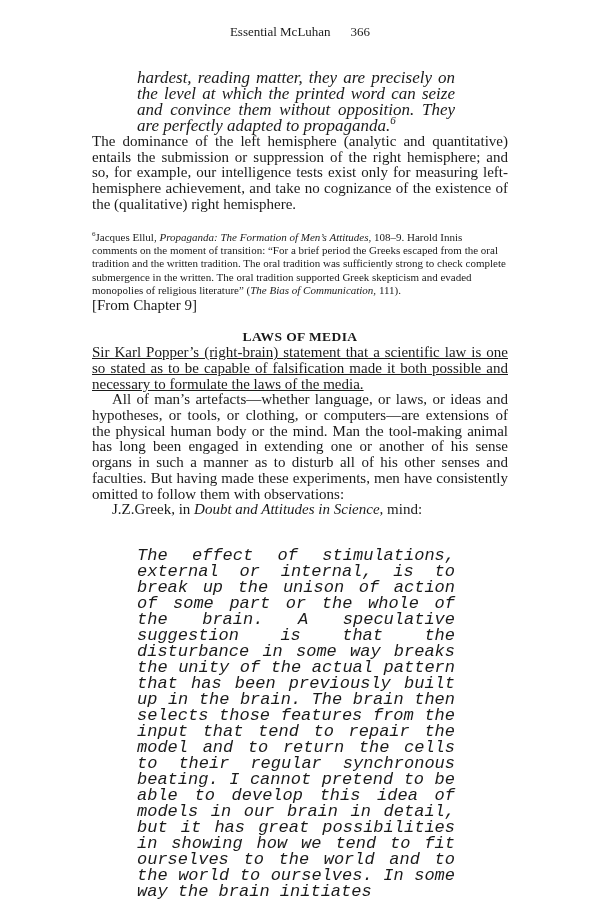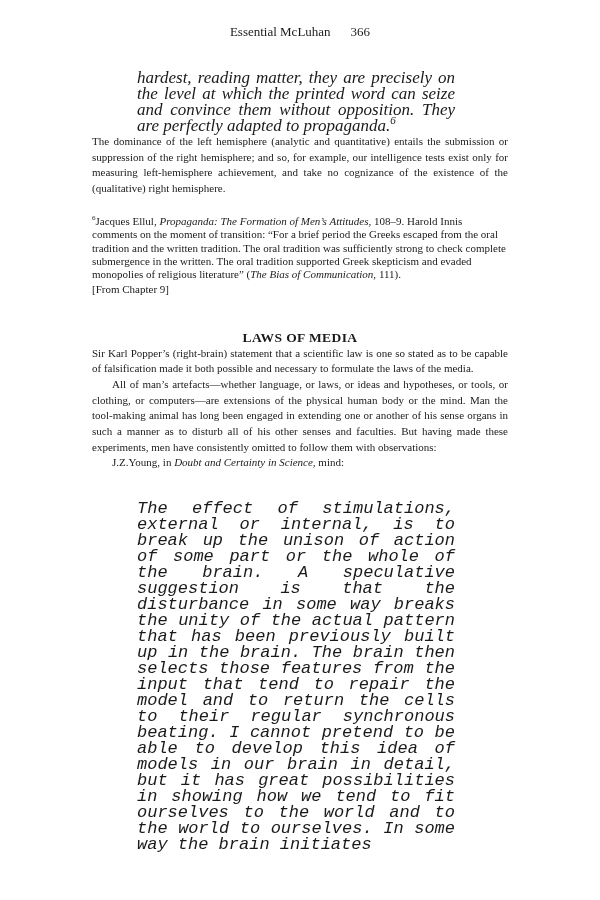--- a/index.html
+++ b/index.html
@@ -32,48 +32,48 @@
     text-align: justify;
     margin-left: 45px;
     margin-right: 53px;
     font-size: 17px;
     line-height: 16px;
   }
   .quote1 { margin-top: 30px; }
   .quote2 { margin-top: 30px; font-family: Liberation Mono, monospace; }
   p.body {
     margin: 0;
-    font-size: 11px;
+    font-size: 15px;
     line-height: 15.7px;
     text-align: justify;
   }
   .p1 { margin-top: 20px; }
   .footnote {
     margin-top: 18px;
     font-size: 11px;
     line-height: 13.4px;
     text-align: left;
   }
   sup {
     font-size: 0.65em;
     vertical-align: super;
     line-height: 0;
   }
   .chapter {
     margin-top: 16px;
     text-align: left;
   }
   .title {
-    margin: 32px 0 0 0;
+    margin: 16px 0 0 0;
     text-align: center;
     font-size: 13.5px;
     font-weight: bold;
     letter-spacing: 0.4px;
   }
-  .popper { margin-top: 18px; }
+  .popper { margin-top: 18px; text-decoration: underline; }
   .indent { text-indent: 20px; }
   i { font-style: italic; }
 </style>
 </head>
 <body>
 
 <div class="page">
 
   <div class="header">
     <span>Essential McLuhan</span><span class="pgnum">366</span>
@@ -91,18 +91,18 @@
 
   <p class="body chapter">[From Chapter 9]</p>
 
   <h2 class="title">LAWS OF MEDIA</h2>
 
   <p class="body popper">Sir Karl Popper’s (right-brain) statement that a scientific law is one so stated as to be capable of falsification made it both possible and necessary to formulate the laws of the media.</p>
 
   <p class="body indent">All of man’s artefacts—whether language, or laws, or ideas and hypotheses, or tools, or clothing, or computers—are extensions of the physical human body or the mind. Man the tool-making animal has long been engaged in extending one or another of his sense organs in such a manner as to disturb all of his other senses and faculties. But having made these experiments, men have consistently omitted to follow them with observations:</p>
 
   <p class="body indent">
-    <span>J.Z.Young, in </span><i>Doubt and Certainty in Science,</i><span> mind:</span>
+    <span>J.Z.Greek, in </span><i>Doubt and Attitudes in Science,</i><span> mind:</span>
   </p>
 
   <div class="bq quote2">The effect of stimulations, external or internal, is to break up the unison of action of some part or the whole of the brain. A speculative suggestion is that the disturbance in some way breaks the unity of the actual pattern that has been previously built up in the brain. The brain then selects those features from the input that tend to repair the model and to return the cells to their regular synchronous beating. I cannot pretend to be able to develop this idea of models in our brain in detail, but it has great possibilities in showing how we tend to fit ourselves to the world and to the world to ourselves. In some way the brain initiates</div>
 
 </div>
 
 </body></html>

